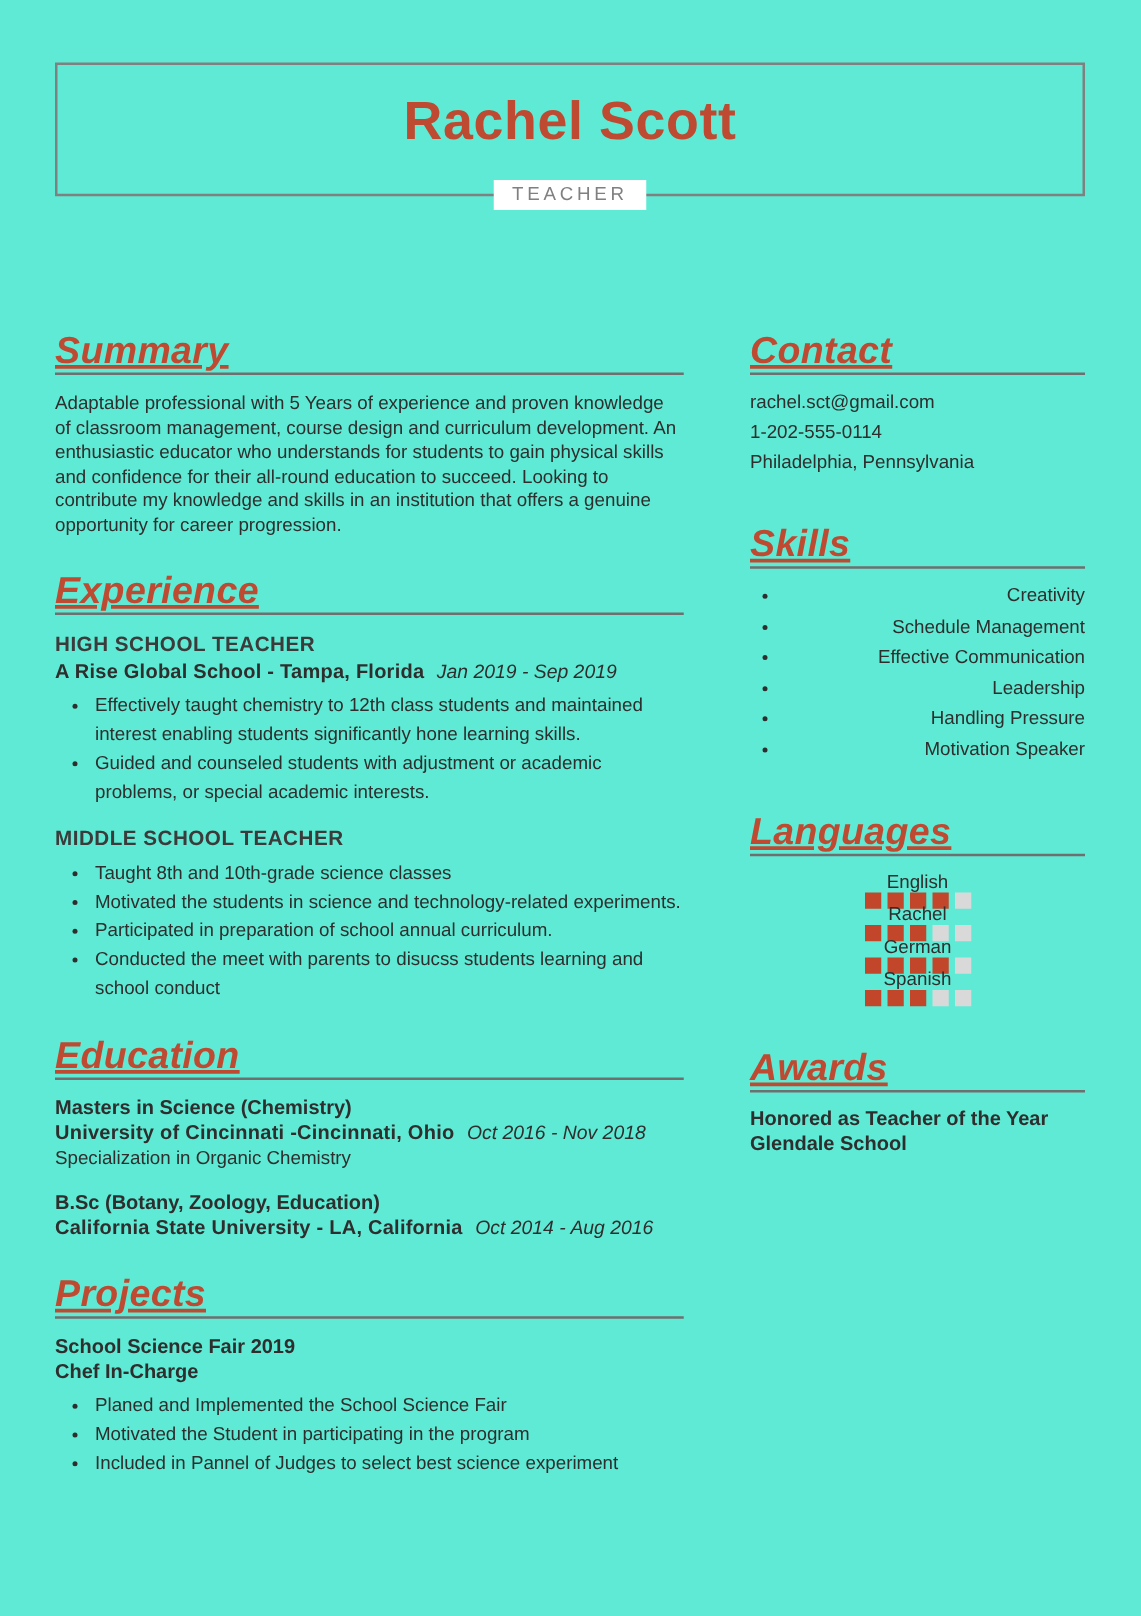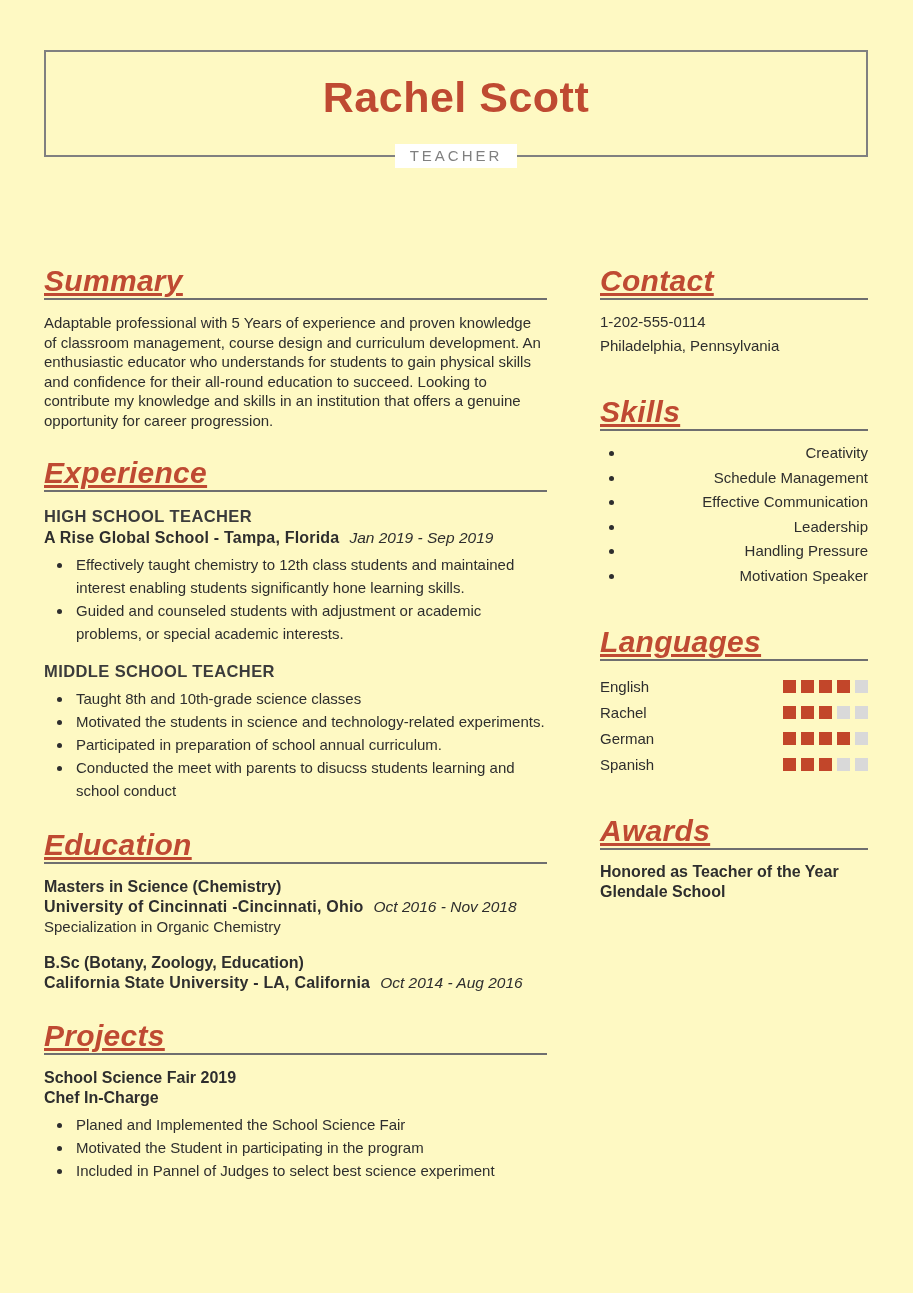--- a/index.html
+++ b/index.html
@@ -10,21 +10,21 @@
     --sq-filled: #c2462a;
     --sq-empty: #d9d9d9;
   }
   * { margin: 0; padding: 0; box-sizing: border-box; }
   html, body { background: #ffffff; }
   body { font-family: "Liberation Sans", sans-serif; color: var(--text); }
   .page {
     position: relative;
     width: 913px;
     height: 1293px;
-    background: #fef9c3;
+    background: #5eead4;
     overflow: hidden;
   }
 
   
   .header-box {
     position: absolute;
     left: 44px;
     top: 50px;
     width: 824px;
     height: 107px;
@@ -120,20 +120,21 @@
   .skills-list { margin-top: 10px; padding-left: 25px; list-style: disc; text-align: right; }
   .skills-list li { font-size: 15px; line-height: 24.5px; padding-left: 2px; }
 
   .lang-block { margin-top: 12px; }
   .lang-row {
     display: flex;
     justify-content: space-between;
     align-items: center;
     height: 26px;
     font-size: 15px;
+    flex-direction: column;
   }
   .squares { display: flex; gap: 5px; }
   .sq { width: 13px; height: 13px; display: inline-block; }
   .sq.filled { background: var(--sq-filled); }
   .sq.empty  { background: var(--sq-empty); }
 
   .award-item {
     margin-top: 12px;
     font-size: 16px;
     font-weight: 700;
@@ -219,20 +220,21 @@
         </div>
       </section>
 
     </div>
 
     <div class="col-right">
 
       <section>
         <h2 class="sec-h">Contact</h2>
         <div class="contact-block">
+          <div class="contact-line">rachel.sct@gmail.com</div>
           <div class="contact-line">1-202-555-0114</div>
           <div class="contact-line">Philadelphia, Pennsylvania</div>
         </div>
       </section>
 
       <section>
         <h2 class="sec-h">Skills</h2>
         <ul class="skills-list">
           <li>Creativity</li>
           <li>Schedule Management</li>

